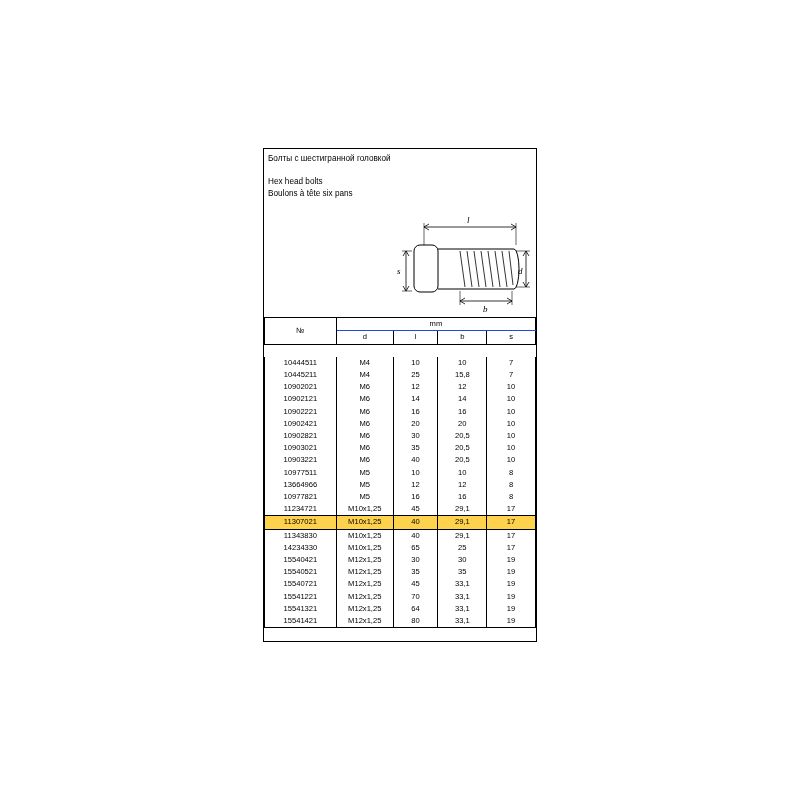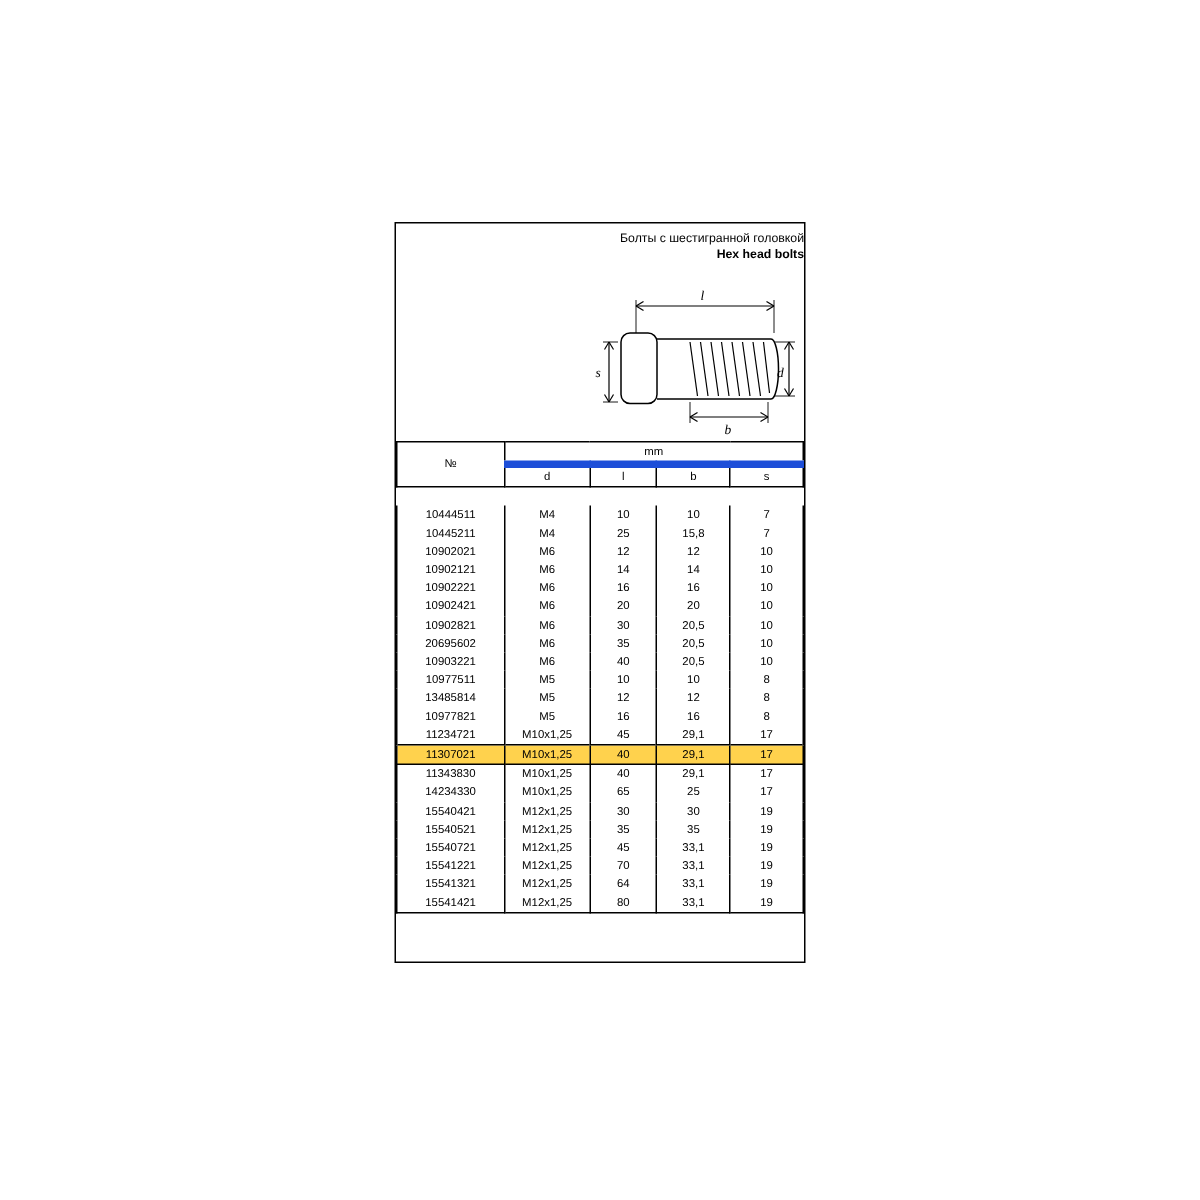--- a/index.html
+++ b/index.html
@@ -32,23 +32,22 @@
     background: #fff;
   }
   
   .titles {
     padding: 4px 0 0 4px;
     line-height: 11.4px;
   }
   .title-line {
     font-size: 8.2px;
     white-space: nowrap;
-    text-align: right;
-  }
-  .title-line.bold { font-weight: bold; }
+  }
+  .title-line.bold { font-weight: normal; margin-top: 12px; }
 
   
   #drawing {
     position: relative;
     height: 118px;
     width: 100%;
   }
   #drawing svg { display: block; }
 
   
@@ -68,21 +67,21 @@
     border: 1px solid #000;
     padding: 0;
     height: 12.2px;
     line-height: 12.2px;
     font-weight: normal;
     text-align: center;
     vertical-align: middle;
     white-space: nowrap;
   }
   table.spec thead th.num { border-bottom: 1px solid #000; }
-  table.spec thead th.mm { border-bottom: 5px solid #1d4ed8; margin-left: 41px; }
+  table.spec thead th.mm { border-bottom: 1px solid #1d4ed8; margin-left: 41px; }
   table.spec tbody td { border-top: none; border-bottom: none; }
   table.spec tbody tr:first-child td { border-top: 1px solid #000; }
   table.spec tbody tr:last-child td { border-bottom: 1px solid #000; }
 
   td.col-code { text-align: left; padding-left: 6px; }
   td.col-d { text-align: left; padding-left: 6px; }
   td.col-l { text-align: left; padding-left: 6px; }
   td.col-b { text-align: center; }
   td.col-s { text-align: center; }
 
@@ -106,20 +105,21 @@
 </head>
 <body>
 
 <div id="page">
 
   <div id="card">
 
     <div class="titles">
       <div class="title-line">Болты с шестигранной головкой</div>
       <div class="title-line bold">Hex head bolts</div>
+      <div class="title-line">Boulons à tête six pans</div>
     </div>
 
     <div id="drawing">
       <svg width="272" height="118" viewBox="0 0 272 118">
         <g stroke="#000" fill="none" stroke-width="1">
 
           <path d="M150 120 "></path>
 
           <path d="M150,62 L150,97 A6,6 0 0 0 156,103 L168,103 A6,6 0 0 0 174,97 L174,62 A6,6 0 0 0 168,56 L156,56 A6,6 0 0 0 150,62 Z" transform="translate(0,-10)"></path>
 
@@ -252,42 +252,42 @@
             <td class="col-s">10</td>
           </tr>
           <tr>
             <td class="col-code">10902821</td>
             <td class="col-d">M6</td>
             <td class="col-l">30</td>
             <td class="col-b">20,5</td>
             <td class="col-s">10</td>
           </tr>
           <tr>
-            <td class="col-code">20695602</td>
+            <td class="col-code">10903021</td>
             <td class="col-d">M6</td>
             <td class="col-l">35</td>
             <td class="col-b">20,5</td>
             <td class="col-s">10</td>
           </tr>
           <tr>
             <td class="col-code">10903221</td>
             <td class="col-d">M6</td>
             <td class="col-l">40</td>
             <td class="col-b">20,5</td>
             <td class="col-s">10</td>
           </tr>
           <tr>
             <td class="col-code">10977511</td>
             <td class="col-d">M5</td>
             <td class="col-l">10</td>
             <td class="col-b">10</td>
             <td class="col-s">8</td>
           </tr>
           <tr>
-            <td class="col-code">13485814</td>
+            <td class="col-code">13664966</td>
             <td class="col-d">M5</td>
             <td class="col-l">12</td>
             <td class="col-b">12</td>
             <td class="col-s">8</td>
           </tr>
           <tr>
             <td class="col-code">10977821</td>
             <td class="col-d">M5</td>
             <td class="col-l">16</td>
             <td class="col-b">16</td>

